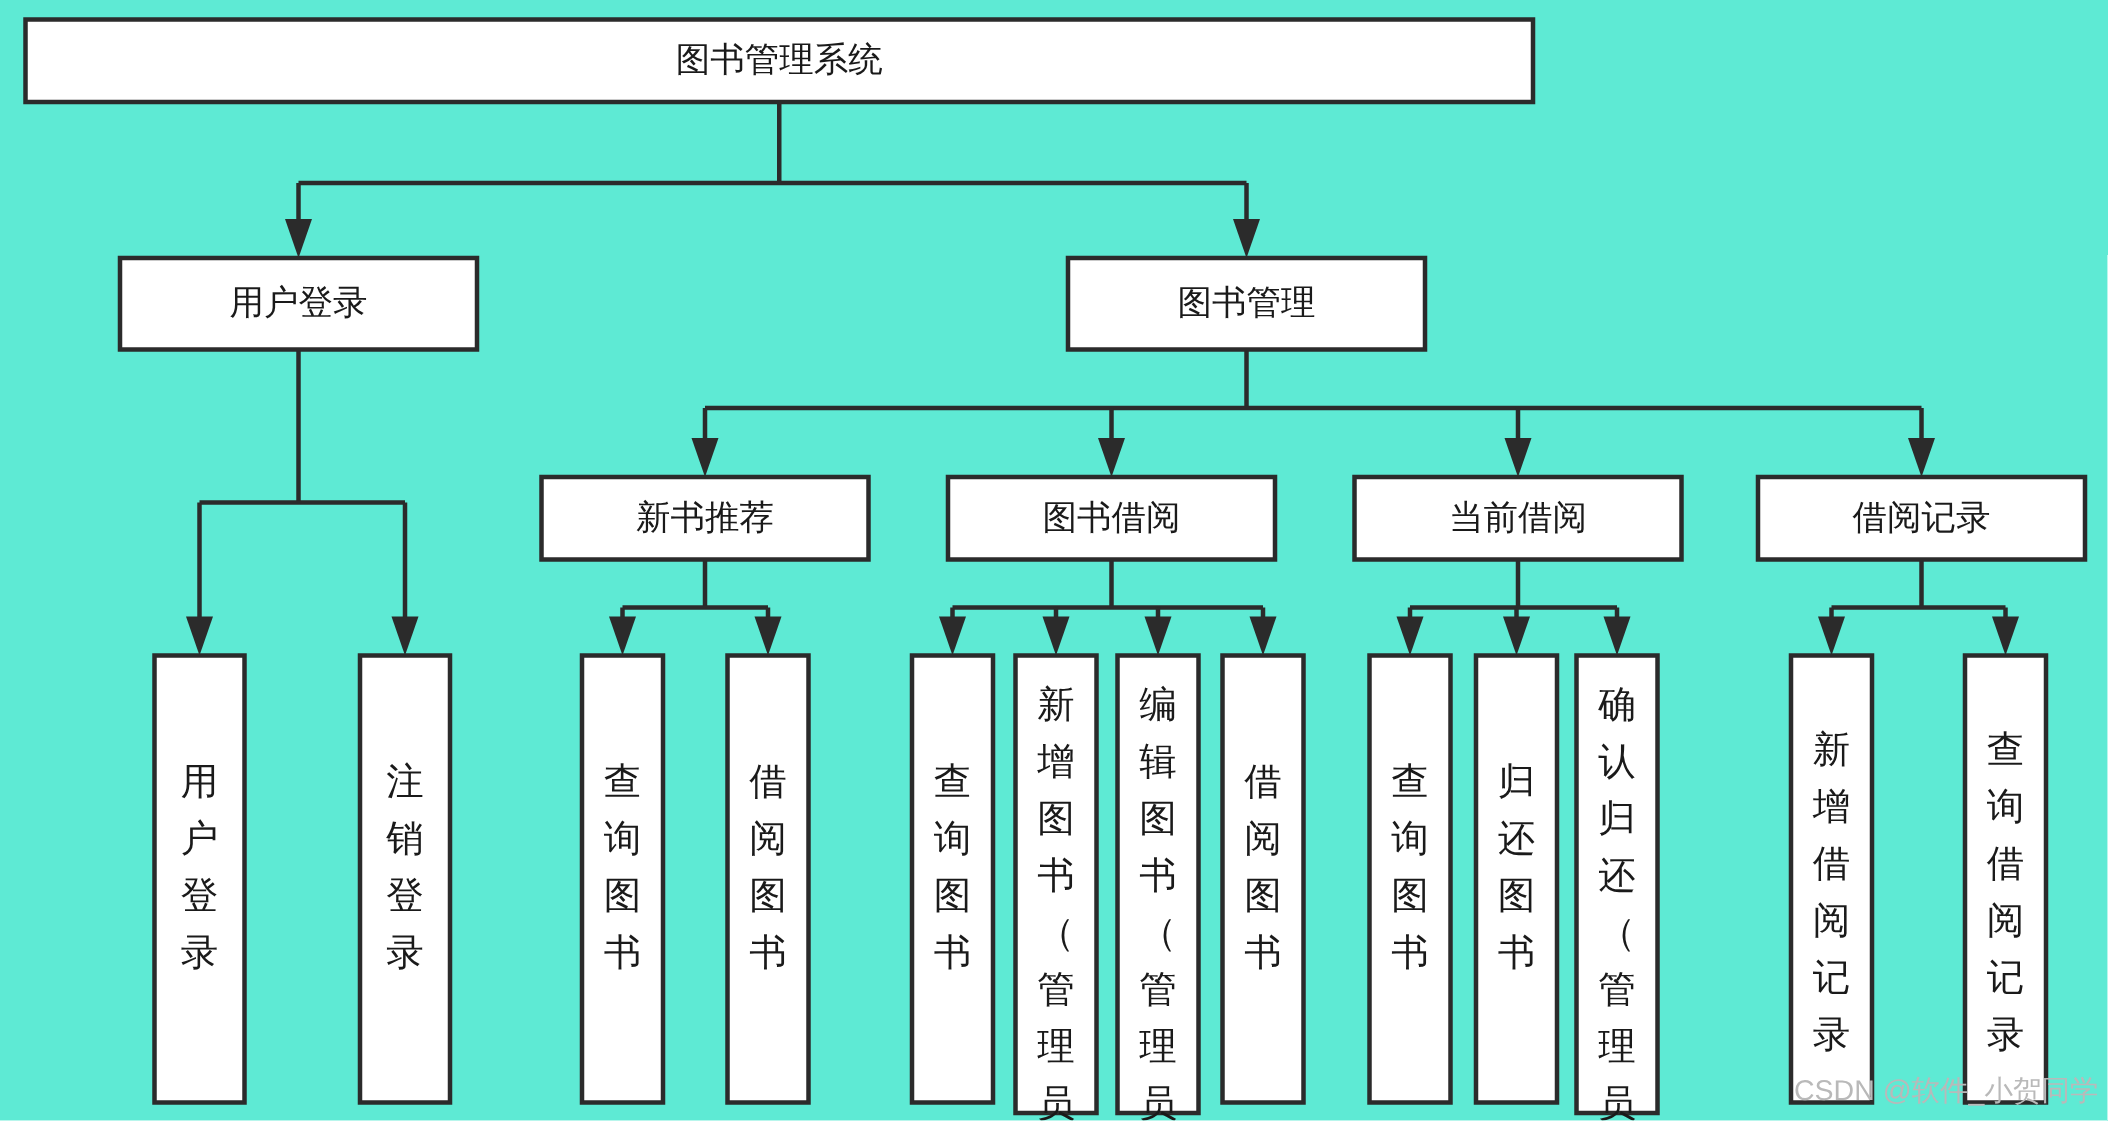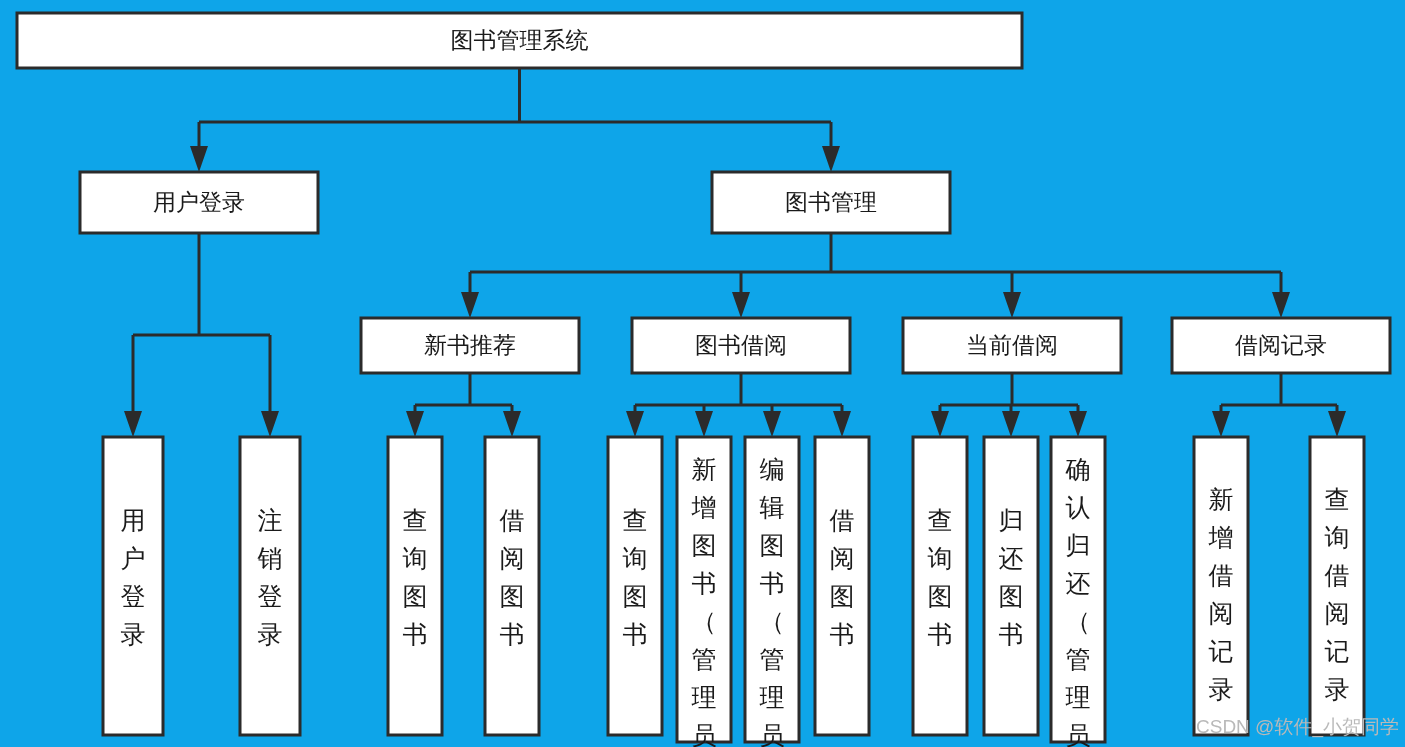--- a/index.html
+++ b/index.html
@@ -7,21 +7,21 @@
     padding: 0;
     background: #ffffff;
   }
   body {
     font-family: "Liberation Sans", "DejaVu Sans", sans-serif;
   }
   #diagram-root {
     position: relative;
     width: 1405px;
     height: 747px;
-    background: #0ea5e9;
+    background: #5eead4;
     overflow: hidden;
   }
   svg.diagram-canvas {
     position: absolute;
     top: 0;
     left: 0;
     width: 1405px;
     height: 747px;
     display: block;
   }

